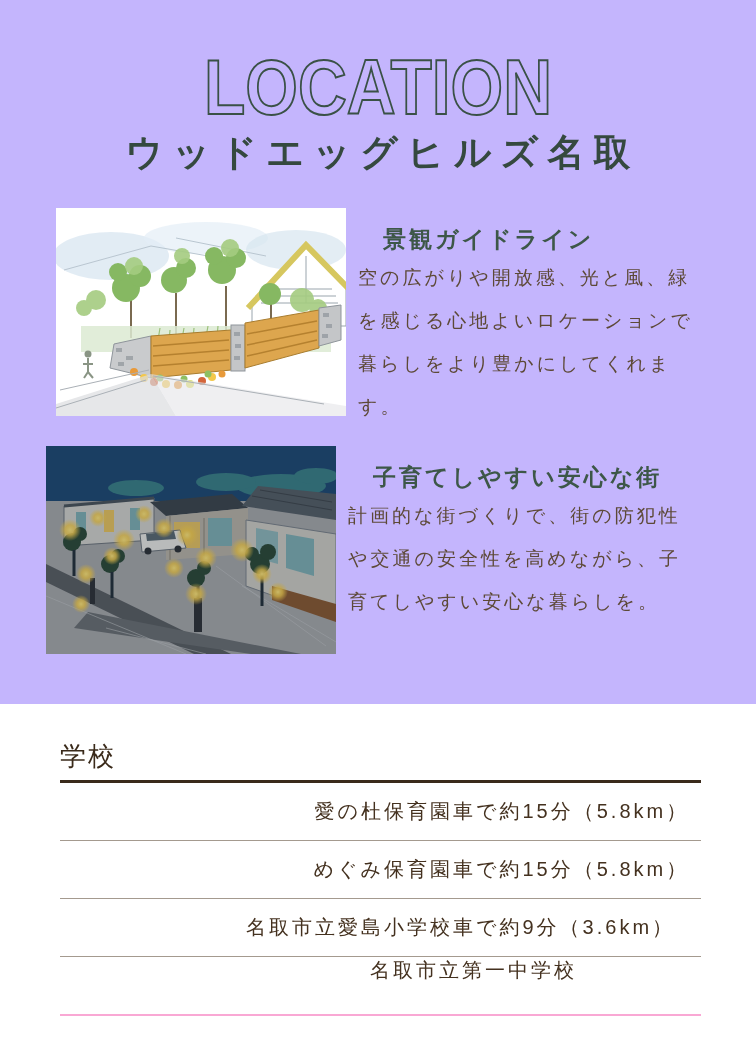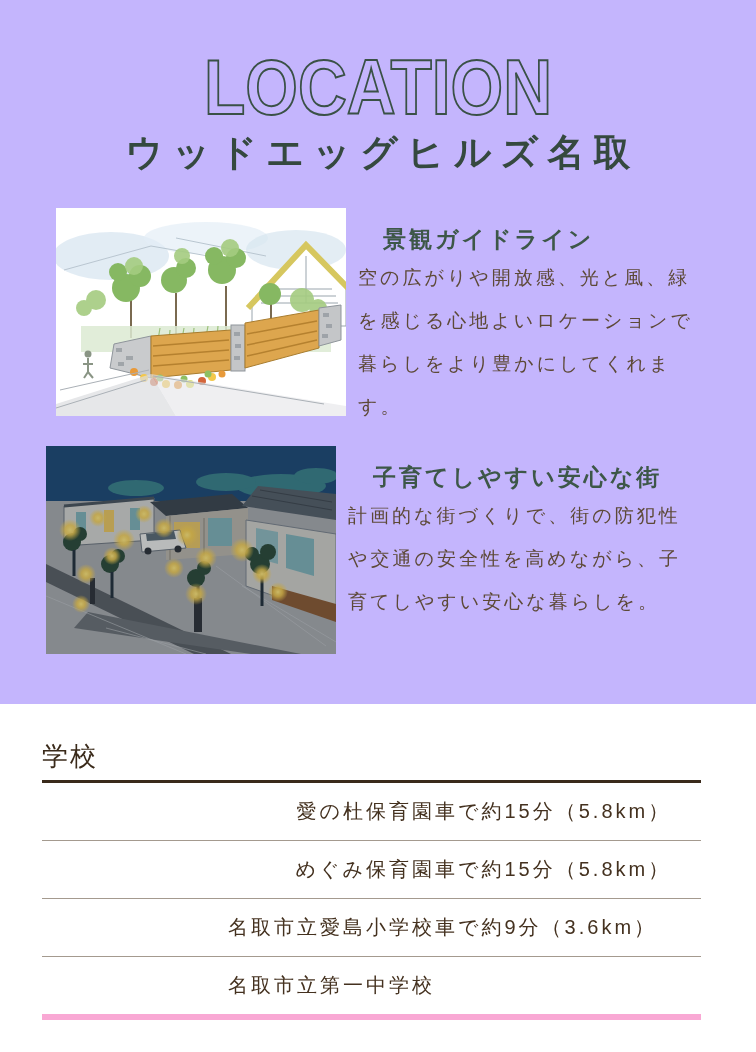--- a/index.html
+++ b/index.html
@@ -56,21 +56,21 @@
     margin-top:2px;
     color:#5d4937;
     font-size:19px;
     line-height:43px;
     letter-spacing:3px;
     font-weight:500;
   }
   
   .schools {
     background:#ffffff;
-    padding:36px 55px 0 42px;
+    padding:36px 55px 0 60px;
   }
   .schools-heading {
     color:#3a2a1a;
     font-size:26px;
     font-weight:500;
     letter-spacing:2px;
     line-height:32px;
   }
   .schools-rule {
     height:3px;
@@ -80,21 +80,21 @@
   .school-row {
     display:flex;
     align-items:center;
     height:57px;
     border-bottom:1px solid #a49a8f;
     color:#44311f;
     font-size:20px;
     font-weight:500;
     letter-spacing:3px;
   }
-  .school-row.last { border-bottom:6px solid #f9a8d4; }
+  .school-row.last { border-bottom:2px solid #f9a8d4;flex-direction:column; }
   .school-name { width:393px; flex:0 0 393px;text-align:right; }
   .school-distance { flex:1; }
 </style>
 </head>
 <body>
 
 <section class="hero">
 
   <svg class="title-svg" width="756" height="76" viewBox="0 0 756 76">
     <text x="378" y="70" text-anchor="middle" font-family="Liberation Sans, sans-serif" font-size="78" font-weight="bold" fill="none" stroke="#3a5146" stroke-width="2" textLength="348" lengthAdjust="spacingAndGlyphs">LOCATION</text>

